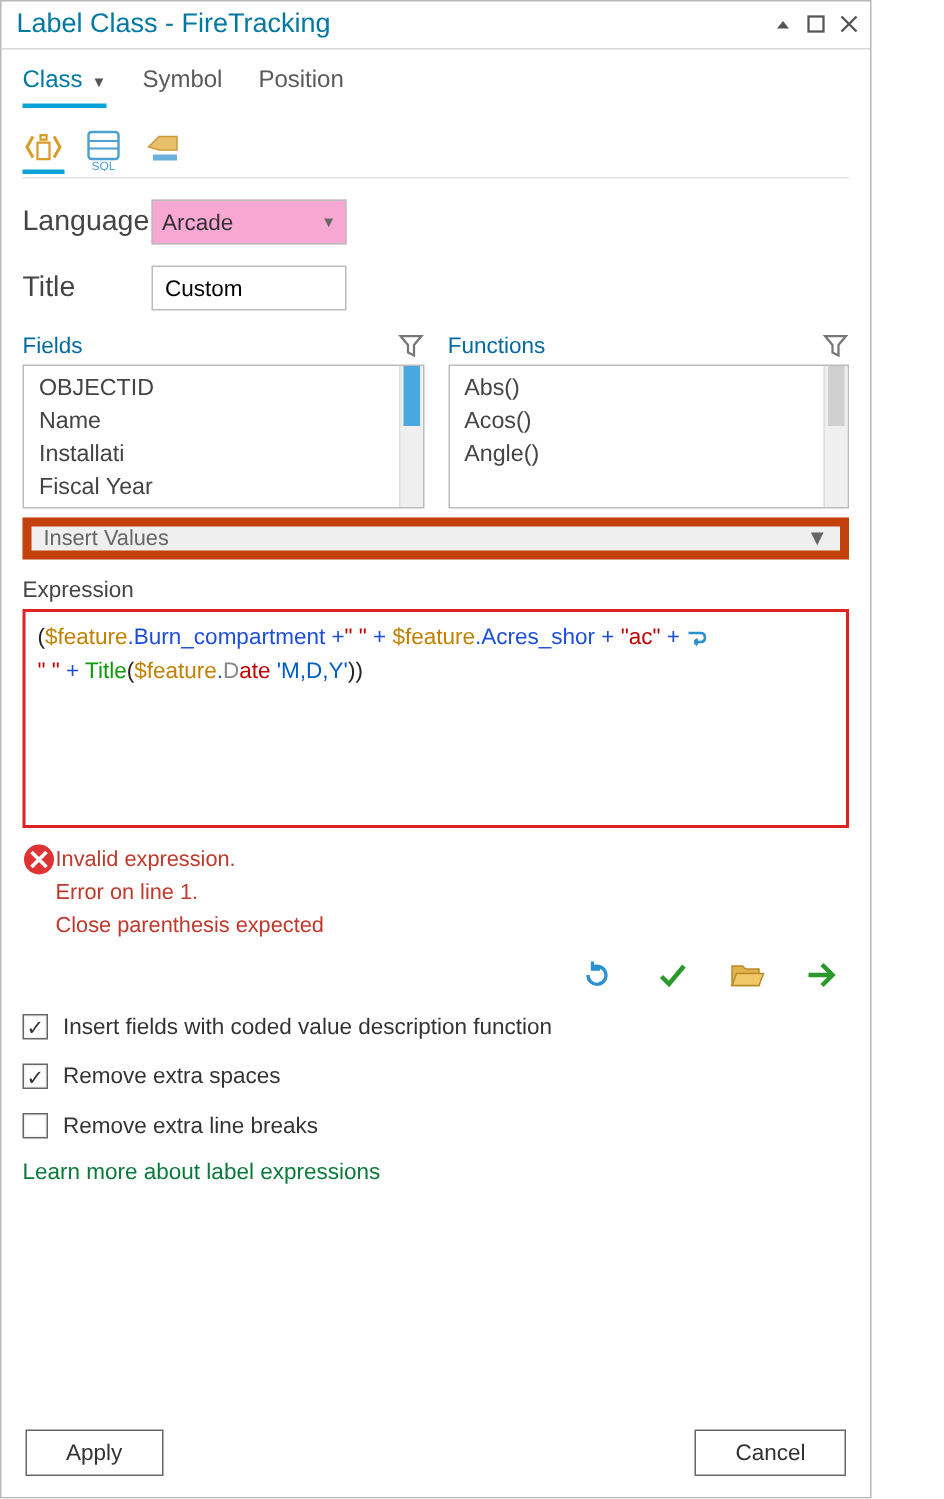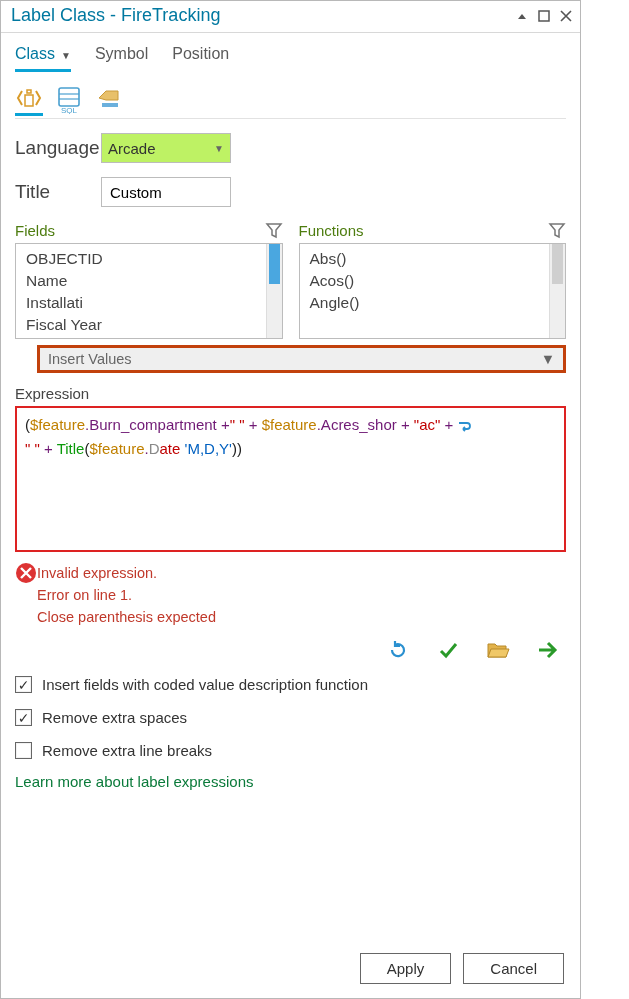--- a/index.html
+++ b/index.html
@@ -17,46 +17,46 @@
   .tabs { display:flex; gap:24px; font-size:16px; color:#5a5a5a; padding-bottom:0; }
   .tab { padding:2px 0 6px 0; cursor:pointer;}
   .tab.active { color:#0078a0; border-bottom:3px solid #0aa3d6; font-weight:500;}
   .tab .chev { margin-left:6px; font-size:10px; color:#555;}
   .icon-strip { display:flex; gap:12px; padding:14px 0 0 0; align-items:end;}
   .icon-strip .ic { width:28px; height:30px; display:flex; justify-content:center; padding-bottom:4px;}
   .icon-strip .ic.active { border-bottom:3px solid #0aa3d6;}
   .hr-light { border:none; border-top:1px solid #e2e2e2; margin:2px 0 14px 0;}
   .form-row { display:flex; align-items:center; margin-bottom:14px; gap:8px;}
   .form-row label { width:78px; font-size:19px; color:#444;}
-  .sel { border:1px solid #bcbcbc; height:30px; font-size:15px; padding:2px 6px; width:130px; display:flex; align-items:center; justify-content:space-between; background:#bef264;}
+  .sel { border:1px solid #bcbcbc; height:30px; font-size:15px; padding:2px 6px; width:130px; display:flex; align-items:center; justify-content:space-between; background:#f9a8d4;}
   .sel .caret { font-size:10px; color:#666;}
   .txt { border:1px solid #bcbcbc; height:30px; font-size:15px; padding:2px 8px; width:130px;}
   .two-col { display:flex; gap:16px;}
   .col { flex:1;}
   .col-head { display:flex; align-items:center; justify-content:space-between; margin-bottom:4px;}
-  .col-head span { font-size:15px; color:#4d7c0f;}
+  .col-head span { font-size:15px; color:#0369a1;}
   .filter-ic { width:18px; height:18px;}
   .listbox { border:1px solid #bcbcbc; height:96px; overflow:hidden; position:relative; padding:4px 0 4px 10px;}
   .listbox .item { font-size:15.5px; padding:2px 0; color:#444;}
   .scrollbar { position:absolute; right:0; top:0; width:16px; height:100%; background:#efefef; border-left:1px solid #ddd;}
   .scrollbar .thumb { position:absolute; top:0; left:2px; right:2px; height:40px; background:#4aa7e0;}
   .scrollbar.light .thumb { background:#cfcfcf;}
-  .insert-bar { border:3px solid #c2410c; background:#efefef; height:28px; display:flex; align-items:center; justify-content:space-between; padding:0 8px; font-size:14.5px; color:#666; margin-top:6px;margin-left:22px;}
+  .insert-bar { border:6px solid #c2410c; background:#efefef; height:28px; display:flex; align-items:center; justify-content:space-between; padding:0 8px; font-size:14.5px; color:#666; margin-top:6px;}
   .section-label { font-size:15px; margin:12px 0 4px 0; color:#444;}
   .expr-box { border:2px solid #d22; height:146px; padding:6px 8px; font-family:'Consolas','Courier New',monospace; font-size:15px; line-height:22px; white-space:pre-wrap; word-break:break-all; position:relative;}
-  .t-paren{color:#222;} .t-var{color:#c08000;} .t-str{color:#c00000;} .t-op{color:#701a75;} .t-fn{color:#0a9a0a;} .t-date{color:#c00000;} .t-lit{color:#0060c0;}
+  .t-paren{color:#222;} .t-var{color:#c08000;} .t-str{color:#c00000;} .t-op{color:#1d4ed8;} .t-fn{color:#0a9a0a;} .t-date{color:#c00000;} .t-lit{color:#0060c0;}
   .error-row { display:flex; margin-top:10px; align-items:flex-start;}
   .error-icon {width:22px;}
   .error-text { color:#c0392b; font-size:14.5px; line-height:22px;}
   .action-row { display:flex; justify-content:flex-end; gap:26px; padding:10px 6px 6px 0; align-items:center;}
   .action-row .abtn { width:24px; height:24px; display:flex; align-items:center; justify-content:center;}
   .check-row { display:flex; align-items:center; gap:10px; font-size:15px; color:#333; margin:8px 0;}
   .cbox { width:17px; height:17px; border:1px solid #666; display:flex; align-items:center; justify-content:center; font-size:14px; color:#333; box-shadow: inset 0 0 0 1px rgba(0,0,0,0.05);}
   .link { color:#0a7a3a; font-size:15px; margin-top:6px; cursor:pointer;}
-  .footer { display:flex; justify-content:flex-end; gap:12px; padding:14px 16px; }
+  .footer { display:flex; justify-content:space-between; gap:12px; padding:14px 16px; }
   .btn { border:1px solid #666; padding:6px 26px; font-size:15px; background:#fff; cursor:pointer;}
 </style>
 </head>
 <body>
 
 <div class="window">
 
   <div class="titlebar">
     <div class="title">Label Class - FireTracking</div>
     <div class="win-controls">

